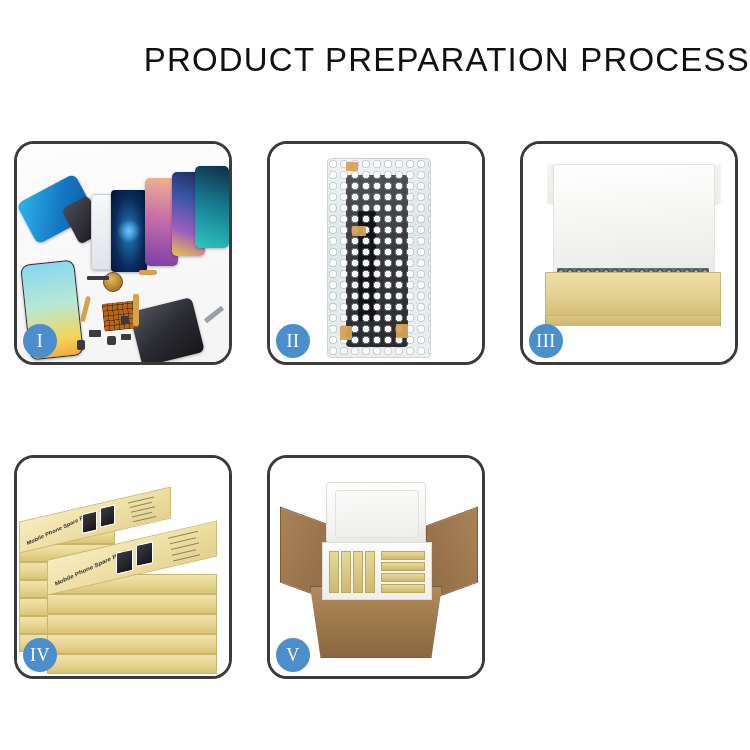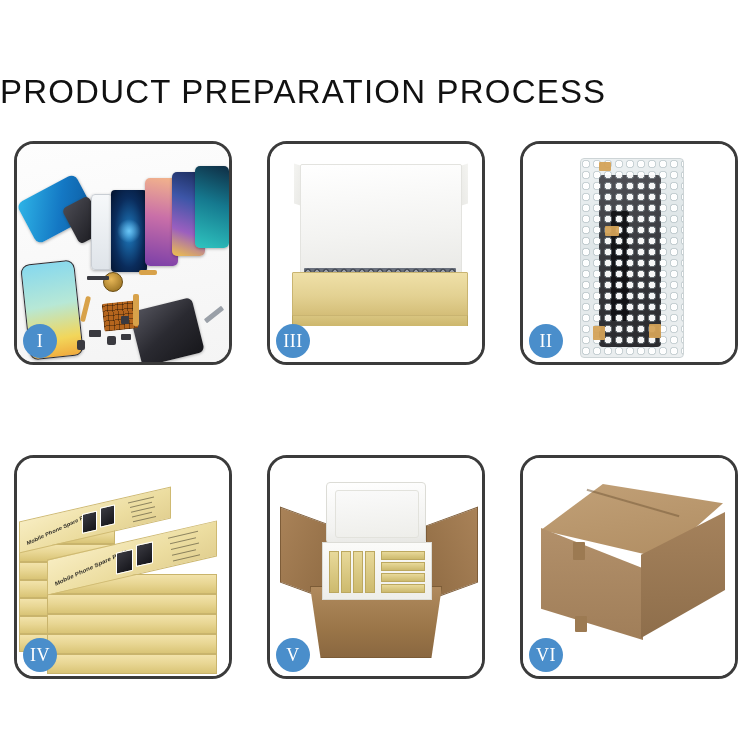--- a/index.html
+++ b/index.html
@@ -18,22 +18,21 @@
     height: 750px;
     background: #ffffff;
   }
 
   
   .header {
     position: absolute;
     top: 40px;
     left: 0;
     width: 750px;
-    text-align: left;
-    margin-top: 32px;
+    text-align: right;
   }
 
   .main-title {
     font-family: "Liberation Sans", sans-serif;
     font-size: 33px;
     font-weight: 400;
     letter-spacing: 1.2px;
     color: #111111;
     line-height: 40px;
     white-space: nowrap;
@@ -418,44 +417,44 @@
         <div class="chip" style="left:60px;top:196px;width:8px;height:10px;border-radius:2px;"></div>
         <div class="flex-c" style="left:122px;top:126px;width:18px;height:5px;"></div>
         <div class="flex-c" style="left:116px;top:150px;width:6px;height:32px;"></div>
         <div class="flex-c" style="left:66px;top:152px;width:5px;height:26px;transform:rotate(14deg);"></div>
         <div class="chip" style="left:186px;top:168px;width:22px;height:5px;transform:rotate(-38deg);background:#9aa0a8;"></div>
       </div>
       <div class="badge">I</div>
     </div>
 
     <div class="card">
-      <div class="photo p3">
-        <div class="b3-lid-flapL"></div>
-        <div class="b3-lid-flapR"></div>
-        <div class="b3-lid"></div>
-        <div class="b3-contents"></div>
-        <div class="b3-tray-side"></div>
-        <div class="b3-tray"></div>
-      </div>
-      <div class="badge">III</div>
-    </div>
-
-    <div class="card">
       <div class="photo p2">
         <div class="bubblebag">
           <div class="bag-inner"></div>
           <div class="bag-flex"></div>
           <div class="bubbles"></div>
         </div>
         <div class="tape" style="left:76px;top:18px;width:12px;height:9px;"></div>
         <div class="tape" style="left:82px;top:82px;width:14px;height:10px;"></div>
         <div class="tape" style="left:70px;top:182px;width:12px;height:14px;"></div>
         <div class="tape" style="left:126px;top:180px;width:12px;height:14px;"></div>
       </div>
       <div class="badge">II</div>
+    </div>
+
+    <div class="card">
+      <div class="photo p3">
+        <div class="b3-lid-flapL"></div>
+        <div class="b3-lid-flapR"></div>
+        <div class="b3-lid"></div>
+        <div class="b3-contents"></div>
+        <div class="b3-tray-side"></div>
+        <div class="b3-tray"></div>
+      </div>
+      <div class="badge">III</div>
     </div>
 
     <div class="card">
       <div class="photo p4">
         <div class="stack">
 
           <div class="sbox" style="left:0px;top:46px;width:96px;height:16px;"></div>
           <div class="sbox" style="left:0px;top:62px;width:96px;height:18px;"></div>
           <div class="sbox" style="left:0px;top:80px;width:96px;height:18px;"></div>
           <div class="sbox" style="left:0px;top:98px;width:96px;height:18px;"></div>
@@ -510,26 +509,15 @@
           <div class="y5" style="left:42px;top:8px;width:10px;height:42px;"></div>
           <div class="y5" style="left:58px;top:8px;width:44px;height:9px;"></div>
           <div class="y5" style="left:58px;top:19px;width:44px;height:9px;"></div>
           <div class="y5" style="left:58px;top:30px;width:44px;height:9px;"></div>
           <div class="y5" style="left:58px;top:41px;width:44px;height:9px;"></div>
         </div>
       </div>
       <div class="badge">V</div>
     </div>
 
-    <div class="card">
-      <div class="photo p6">
-        <div class="c6-top"></div>
-        <div class="c6-front"></div>
-        <div class="c6-side"></div>
-        <div class="c6-seam" style="left:62px;top:44px;width:96px;height:2px;transform:rotate(16deg);"></div>
-        <div class="c6-tape" style="left:50px;top:84px;width:12px;height:18px;"></div>
-        <div class="c6-tape" style="left:52px;top:158px;width:12px;height:16px;"></div>
-      </div>
-      <div class="badge">VI</div>
-    </div>
 
   </div>
 </div>
 
 </body></html>

